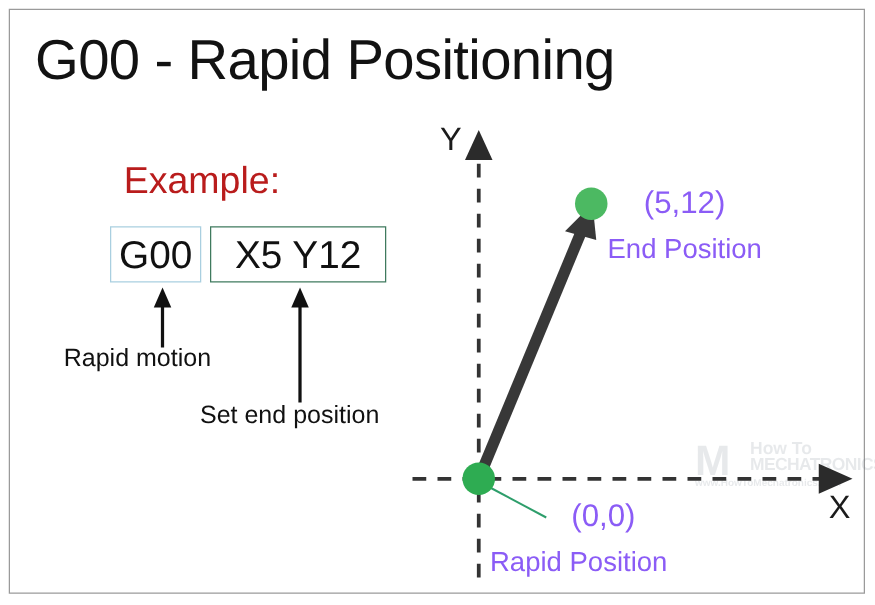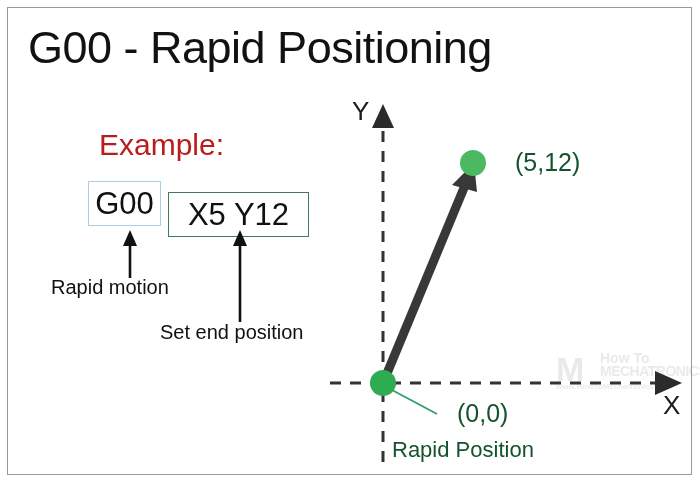--- a/index.html
+++ b/index.html
@@ -35,36 +35,36 @@
   .code-box{
     position:absolute;
     box-sizing:border-box;
     display:flex;align-items:center;justify-content:center;
     background:#ffffff;
   }
   .code-box span{
     font-size:31px;line-height:1;color:#111111;white-space:nowrap;
   }
   #box-g00{ left:88px;  top:181px; width:73px;  height:45px; border:1px solid #a9cfe0; }
-  #box-xy { left:168px; top:192px; width:141px; height:45px; border:1px solid #3f7a5e; }
+  #box-xy { left:168px; top:181px; width:141px; height:45px; border:1px solid #3f7a5e; }
 
   .annot{
     position:absolute;font-size:20px;color:#111111;white-space:nowrap;font-weight:400;
   }
   #annot-rapid{ left:51px;  top:276px; }
   #annot-setend{ left:160px; top:321px; }
 
   .axis-label{
     position:absolute;font-size:26px;color:#1b1b1b;white-space:nowrap;
   }
   #label-y{ left:352px; top:96px; }
   #label-x{ left:663px; top:390px; }
 
   .pt-label{
-    position:absolute;white-space:nowrap;color:#14532d;
+    position:absolute;white-space:nowrap;color:#8b5cf6;
   }
   #lbl-512{ left:515px; top:148px; font-size:25px; }
   #lbl-endpos{ left:486px; top:186px; font-size:22px; }
   #lbl-00{ left:434px; top:399px; font-size:25px;margin-left:23px; }
   #lbl-startpos{ left:392px; top:437px; font-size:22px; }
 
   svg.layer{
     position:absolute;left:0;top:0;width:700px;height:484px;
     overflow:visible;pointer-events:none;
   }
@@ -100,20 +100,21 @@
     <span>X5 Y12</span>
   </div>
 
   <div class="annot" id="annot-rapid">Rapid motion</div>
   <div class="annot" id="annot-setend">Set end position</div>
 
   <div class="axis-label" id="label-y">Y</div>
   <div class="axis-label" id="label-x">X</div>
 
   <div class="pt-label" id="lbl-512">(5,12)</div>
+  <div class="pt-label" id="lbl-endpos">End Position</div>
   <div class="pt-label" id="lbl-00">(0,0)</div>
   <div class="pt-label" id="lbl-startpos">Rapid Position</div>
 
   <div class="wm">
     <div class="wm-text" id="wm-m">M</div>
     <div class="wm-text" id="wm-howto">How To</div>
     <div class="wm-text" id="wm-mech">MECHATRONICS</div>
     <div class="wm-text" id="wm-url">www.HowToMechatronics.com</div>
   </div>
 

